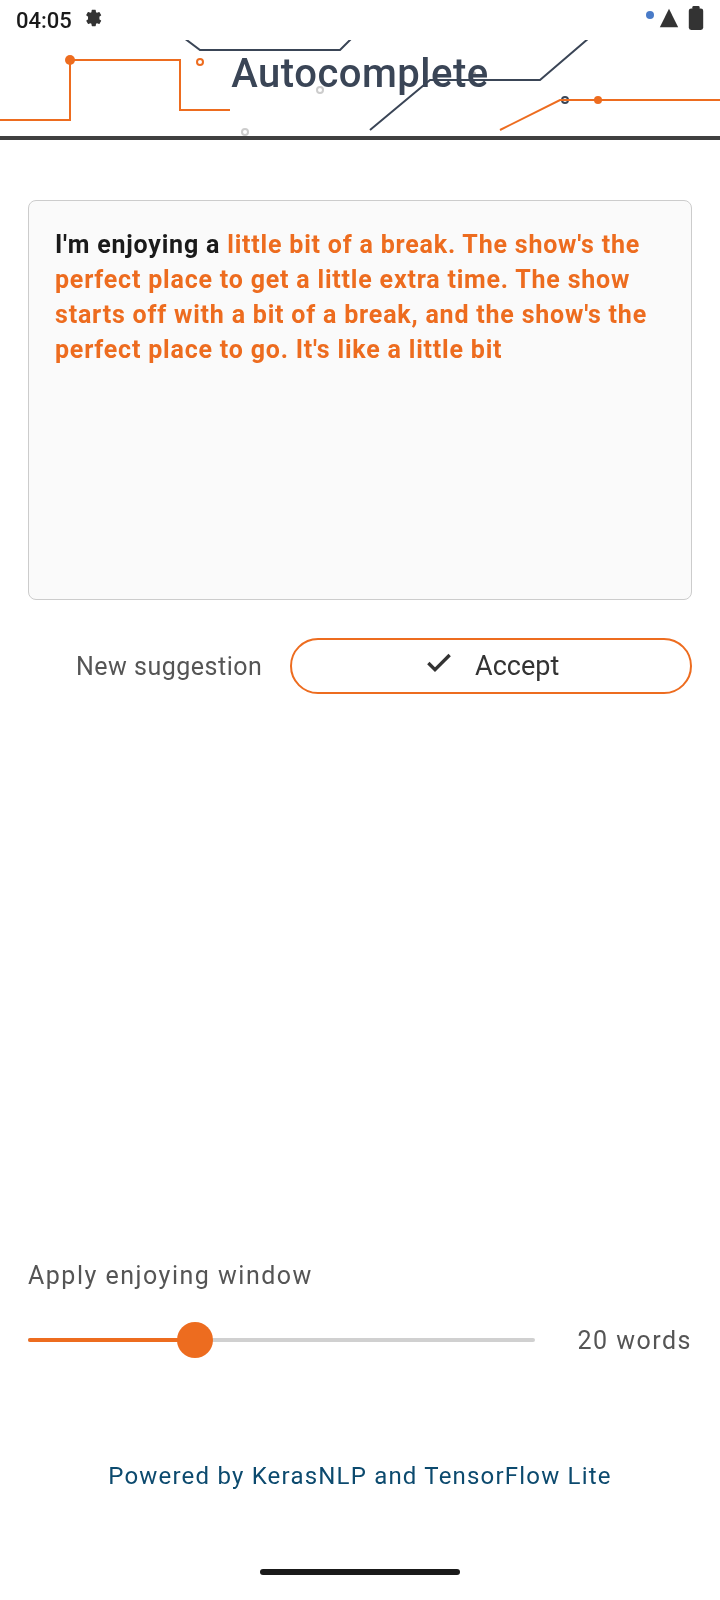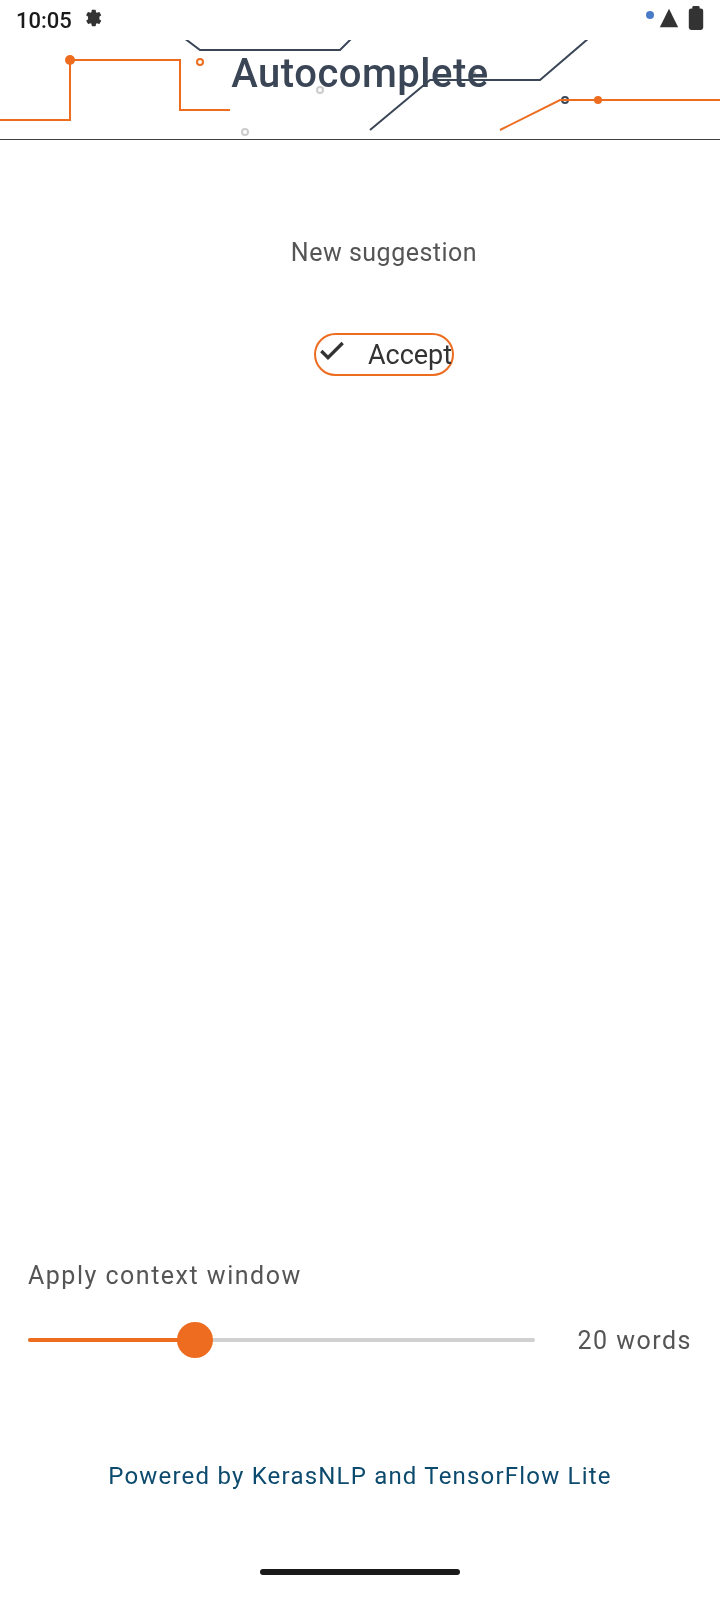--- a/index.html
+++ b/index.html
@@ -24,21 +24,21 @@
       z-index: 10;
     }
     .status-left { display: flex; align-items: center; gap: 10px; }
     .status-right { display: flex; align-items: center; gap: 8px; }
     .header {
       position: relative;
       height: 100px;
       display: flex;
       align-items: flex-start;
       justify-content: center;
-      border-bottom: 1px solid #404040;
+      border-bottom: 4px solid #404040;
       background: #ffffff;
       overflow: hidden;
     }
     .header-bg {
       position: absolute;
       top: -40px;
       left: 0;
       width: 720px;
       height: 140px;
       z-index: 0;
@@ -64,49 +64,47 @@
       font-size: 25px;
       font-weight: 700;
       line-height: 1.4;
       letter-spacing: 0.8px;
     }
     .text-user { color: #1a1a1a; }
     .text-suggest { color: #ed6c1f; }
     .buttons {
       display: flex;
       align-items: center;
-      gap: 40px;
+      gap: 28px;
       margin-top: 38px;
       padding-left: 48px;
-      flex-direction: column;
     }
     .btn-text {
       background: none;
       border: none;
       font-size: 25px;
       color: #555555;
       letter-spacing: 0.5px;
       cursor: pointer;
       font-family: inherit;
     }
     .btn-accept {
       flex: 1;
-      height: 70px;
+      height: 56px;
       border: 2px solid #ed6c1f;
       border-radius: 35px;
       background: #ffffff;
       display: flex;
       align-items: center;
       justify-content: center;
       gap: 20px;
       font-size: 27px;
       color: #333333;
       cursor: pointer;
       font-family: inherit;
-      margin-top: 26px;
     }
     .context-section {
       position: absolute;
       left: 28px;
       right: 28px;
       bottom: 240px;
     }
     .context-label {
       font-size: 25px;
       color: #555555;
@@ -176,21 +174,21 @@
       height: 6px;
       background: #1a1a1a;
       border-radius: 3px;
     }
   </style>
 </head>
 <body>
 
 <div class="status-bar">
   <div class="status-left">
-    <span>10:05</span>
+    <span>04:05</span>
     <span>
       <svg width="20" height="20" viewBox="0 0 24 24" fill="#333">
         <path d="M12 8a4 4 0 100 8 4 4 0 000-8zm8.94 4a7 7 0 00-.14-1.4l2.03-1.58a.5.5 0 00.12-.64l-1.92-3.32a.5.5 0 00-.61-.22l-2.39.96a7 7 0 00-1.2-.7l-.36-2.54A.5.5 0 0016 2h-3.84a.5.5 0 00-.49.42l-.36 2.54c-.42.18-.82.42-1.2.7l-2.39-.96a.5.5 0 00-.61.22L5.19 8.24a.5.5 0 00.12.64l2.03 1.58A7 7 0 007.2 12c0 .47.05.94.14 1.4l-2.03 1.58a.5.5 0 00-.12.64l1.92 3.32c.13.22.4.31.61.22l2.39-.96c.38.28.78.52 1.2.7l.36 2.54c.4.24.25.42.49.42H16a.5.5 0 00.49-.42l.36-2.54c.42-.18.82-.42 1.2-.7l2.39.96c.22.09.48 0 .61-.22l1.92-3.32a.5.5 0 00-.12-.64l-2.03-1.58c.09-.46.14-.93.14-1.4z"></path>
       </svg>
     </span>
   </div>
   <div class="status-right">
     <span style="width:8px;height:8px;background:#4a7bc8;border-radius:50%;display:inline-block;margin-right:-4px;margin-bottom:10px;"></span>
     <span>
       <svg width="22" height="22" viewBox="0 0 24 24" fill="#333">
@@ -219,36 +217,39 @@
       <circle cx="473" cy="74" r="3" fill="#b0b0b0" stroke="none"></circle>
       <circle cx="565" cy="100" r="3" stroke="#3a4556"></circle>
       <path stroke="#ed6c1f" d="M500 130 L560 100 L620 100 L740 100"></path>
       <circle cx="598" cy="100" r="4" fill="#ed6c1f"></circle>
     </g>
   </svg>
   <div class="header-title">Autocomplete</div>
 </div>
 
 <div class="content">
+  <div class="text-box">
+    <span class="text-user">I'm enjoying a </span><span class="text-suggest">little bit of a break. The show's the perfect place to get a little extra time. The show starts off with a bit of a break, and the show's the perfect place to go. It's like a little bit</span>
+  </div>
 
   <div class="buttons">
     <button class="btn-text">New suggestion</button>
     <button class="btn-accept">
       <span>
         <svg width="32" height="32" viewBox="0 0 24 24" fill="none" stroke="#333" stroke-width="2.5">
           <path d="M4 12 L9 17 L20 6"></path>
         </svg>
       </span>
       <span>Accept</span>
     </button>
   </div>
 </div>
 
 <div class="context-section">
-  <div class="context-label">Apply context window</div>
+  <div class="context-label">Apply enjoying window</div>
   <div class="slider-row">
     <div class="slider-container">
       <div class="slider-track">
         <div class="slider-fill"></div>
       </div>
       <div class="slider-thumb"></div>
     </div>
     <div class="slider-value">20 words</div>
   </div>
 </div>

